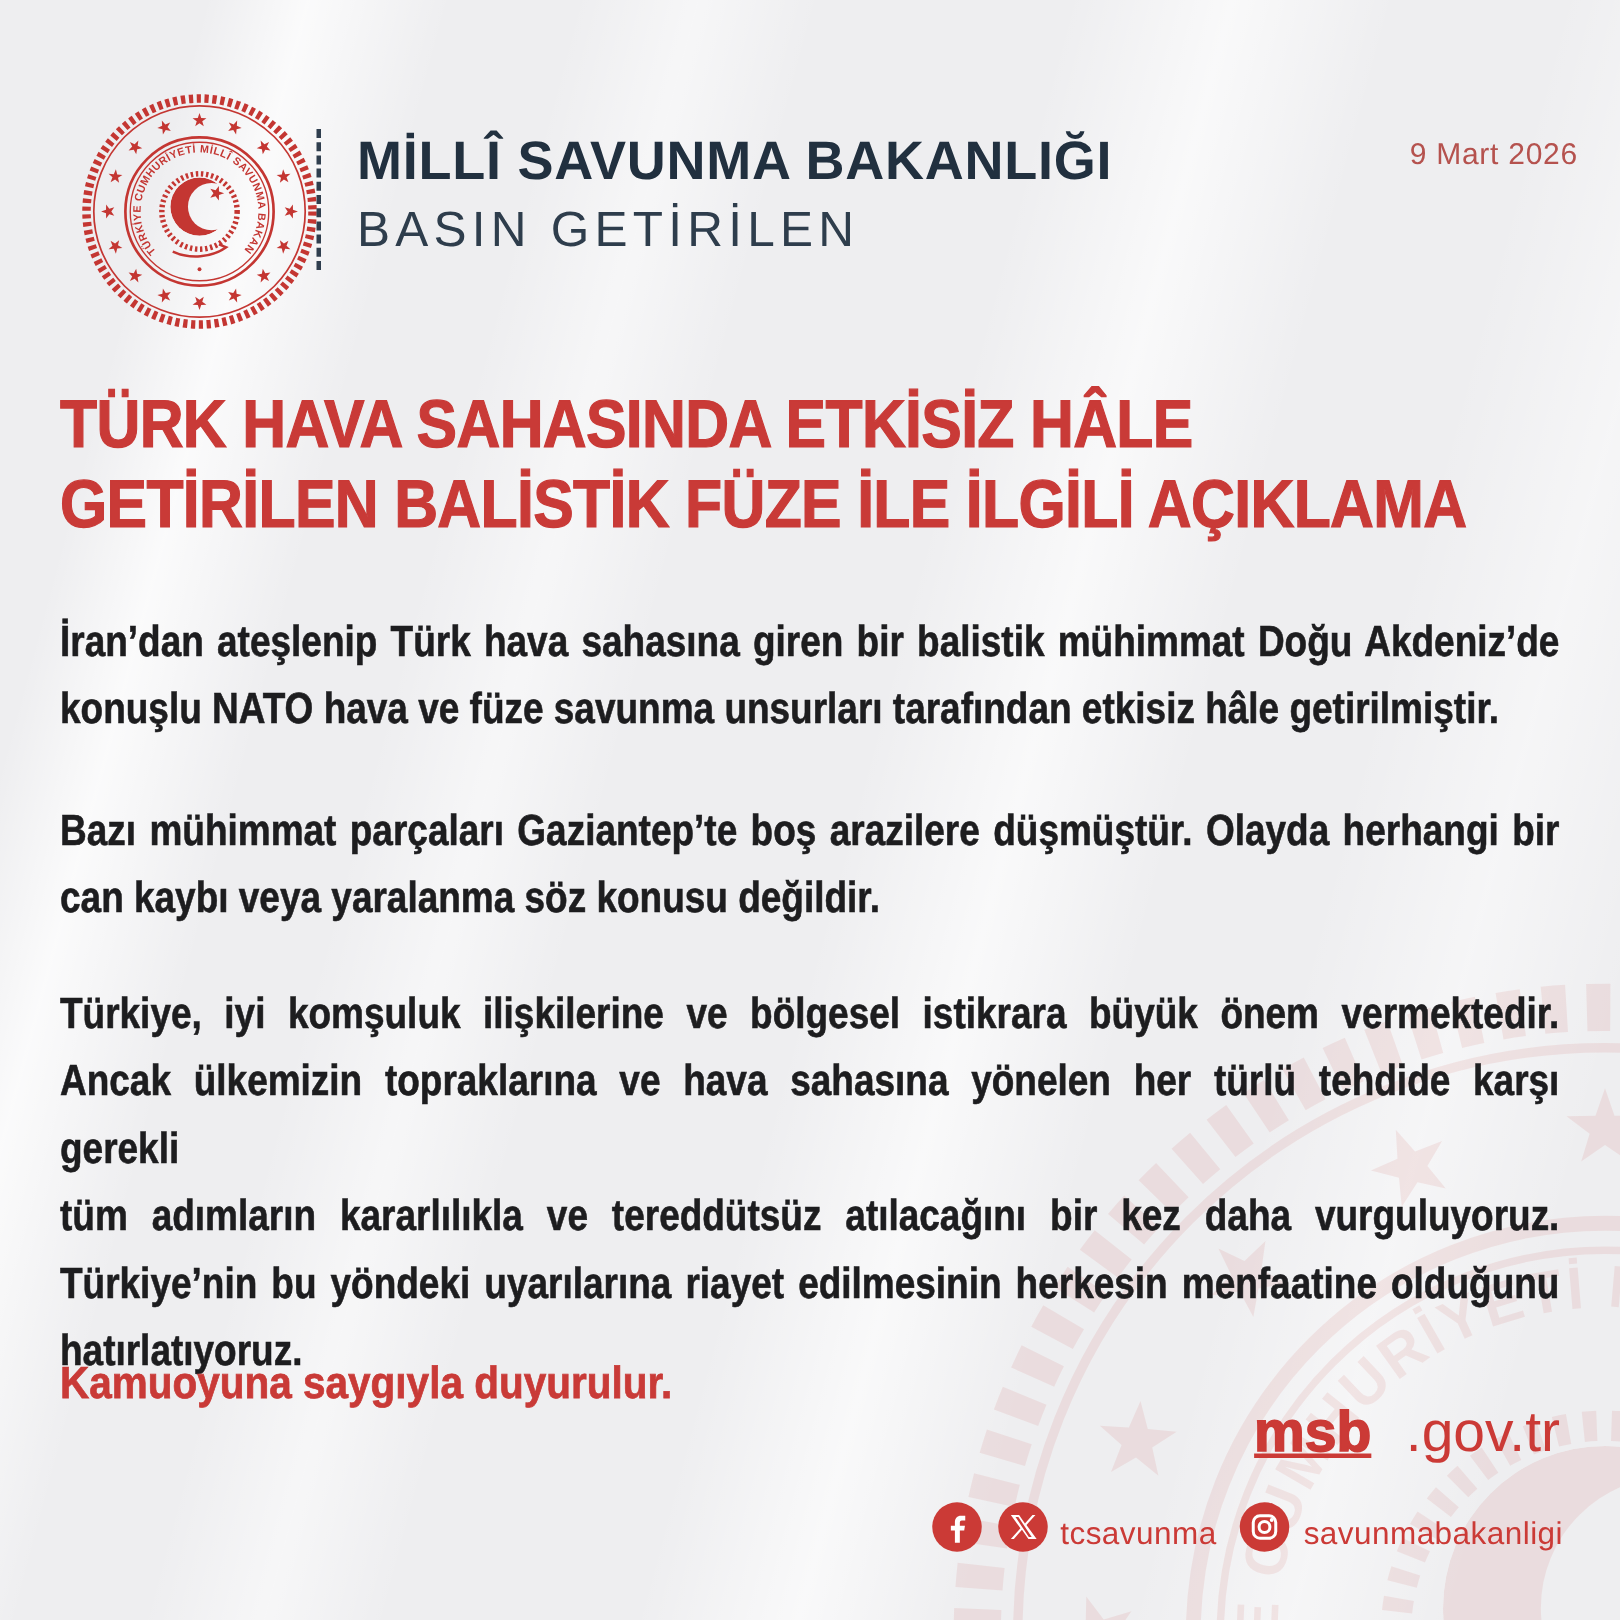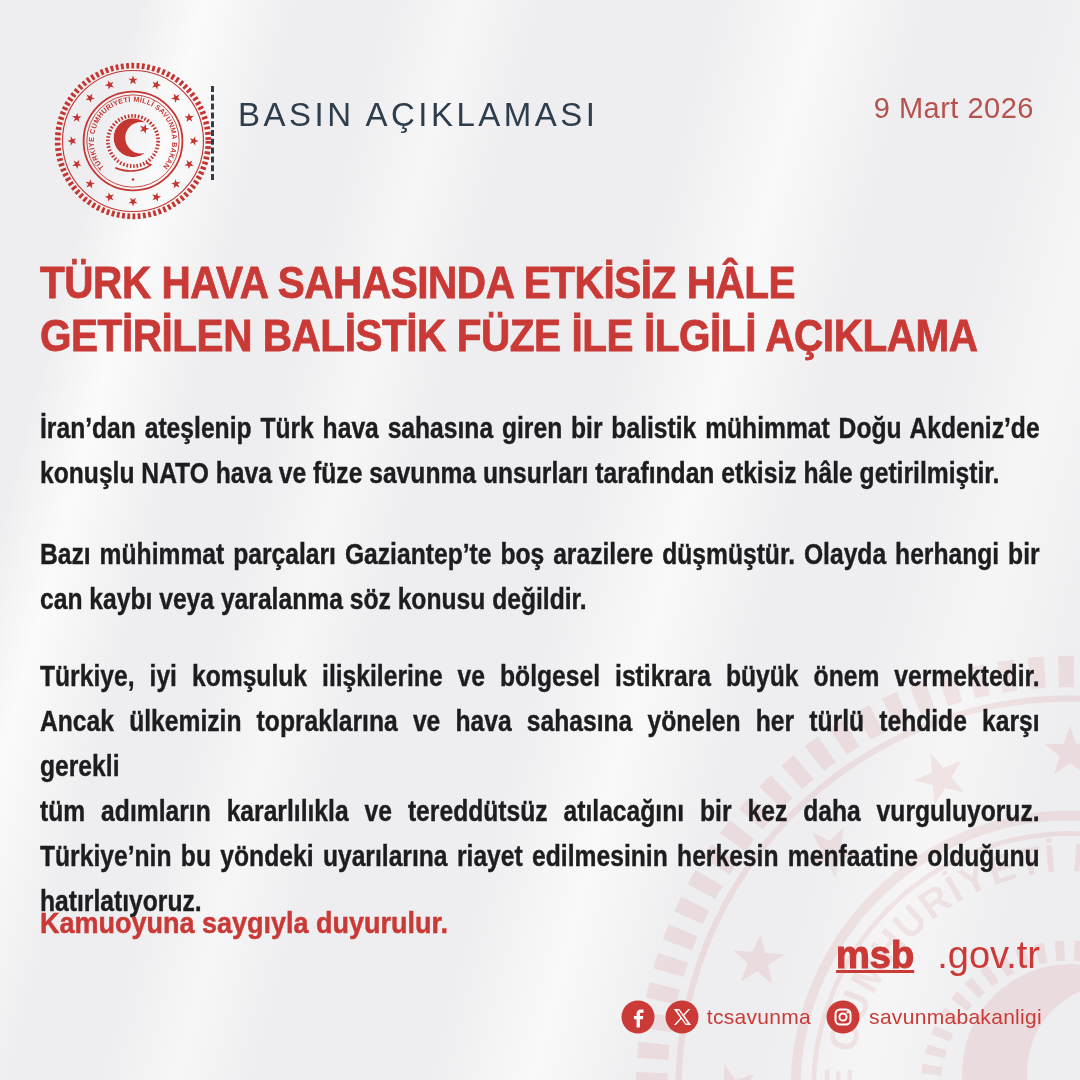--- a/index.html
+++ b/index.html
@@ -21,21 +21,21 @@
   .content{position:absolute;inset:0;z-index:3;}
 
   .logo{position:absolute;left:52px;top:60px;width:162px;height:162px;}
   .divider{
     position:absolute;left:211px;top:86px;height:94px;width:0;
     border-left:3px dashed #2f3e4e;
   }
   .h-block{position:absolute;left:238px;top:88px;color:#21303f;}
   .h-ministry{font-size:36px;font-weight:700;letter-spacing:.5px;line-height:38px;}
   .h-subtitle{font-size:33px;font-weight:400;letter-spacing:3.5px;color:#2e3d4c;margin-top:9px;line-height:36px;}
-  .h-date{position:absolute;right:46px;top:92px;font-size:29px;color:#b5524e;font-weight:400;letter-spacing:.5px;}
+  .h-date{position:absolute;right:28px;top:92px;font-size:20px;color:#b5524e;font-weight:400;letter-spacing:.5px;}
 
   .title{
     position:absolute;left:40px;top:256px;width:1112px;
     transform:scaleX(.9);transform-origin:0 0;
     color:#c93a37;font-size:45px;font-weight:700;line-height:53px;
     letter-spacing:-.5px;-webkit-text-stroke:.8px #c93a37;white-space:nowrap;
   }
   .para{
     position:absolute;left:40px;width:1176px;
     transform:scaleX(.85);transform-origin:0 0;
@@ -50,21 +50,21 @@
     color:#c93a37;font-size:30px;font-weight:700;-webkit-text-stroke:.5px #c93a37;
   }
   .site{
     position:absolute;right:40px;top:934px;font-size:38px;color:#cb3a36;
     white-space:nowrap;
   }
   .site .b{font-weight:700;text-decoration:underline;-webkit-text-stroke:1.1px #cb3a36;}
   .site .r{font-weight:400;margin-left:23px;}
   .social{
     position:absolute;right:38px;top:999px;height:36px;
-    display:flex;align-items:center;
+    display:flex;align-items:flex-end;
   }
   .sicon{width:34px;height:34px;flex:0 0 auto;}
   .handle{color:#cb3a36;font-size:21px;font-weight:400;letter-spacing:.3px;white-space:nowrap;}
   .gap8{width:8px;}.gap10{width:10px;}.gap15{width:15px;}.gap9{width:9px;}
   .hidden-defs{position:absolute;width:0;height:0;overflow:hidden;}
 </style>
 </head>
 <body>
 
 <svg class="hidden-defs" aria-hidden="true">
@@ -117,21 +117,22 @@
     <use href="#emblem-g"></use>
   </svg>
 
   <div class="content">
 
     <svg class="logo" viewBox="0 0 200 200">
       <use href="#emblem-g"></use>
     </svg>
     <div class="divider"></div>
     <div class="h-block">
-      <div class="h-subtitle">BASIN AÇIKLAMASI</div>
+      <div class="h-ministry">MİLLÎ SAVUNMA BAKANLIĞI</div>
+      <div class="h-subtitle">BASIN GETİRİLEN</div>
     </div>
     <div class="h-date">9 Mart 2026</div>
 
     <div class="title">
       <div>TÜRK HAVA SAHASINDA ETKİSİZ HÂLE</div>
       <div>GETİRİLEN BALİSTİK FÜZE İLE İLGİLİ AÇIKLAMA</div>
     </div>
 
     <div class="para" style="top:406px;">
       <div class="jl">İran’dan ateşlenip Türk hava sahasına giren bir balistik mühimmat Doğu Akdeniz’de</div>

